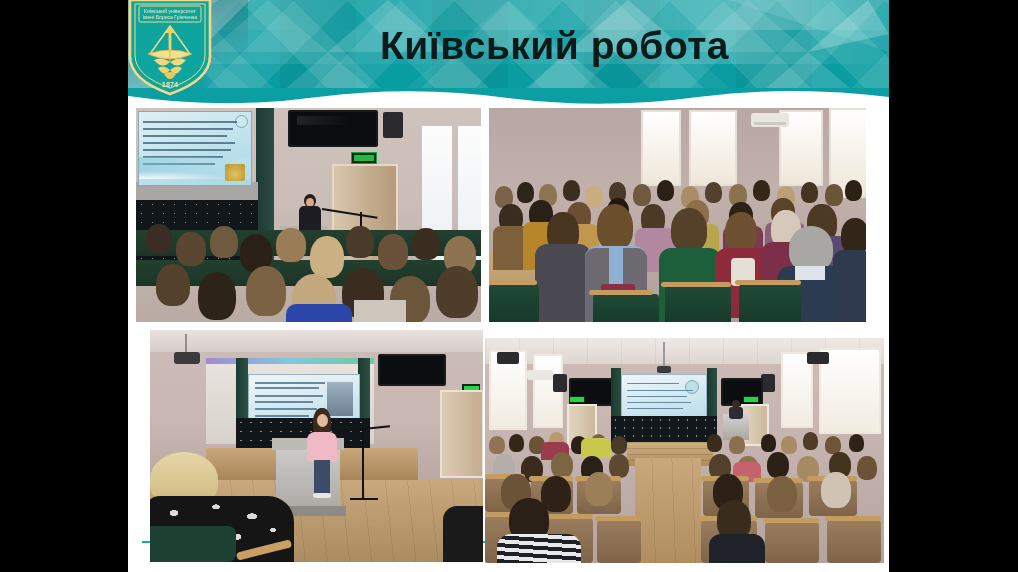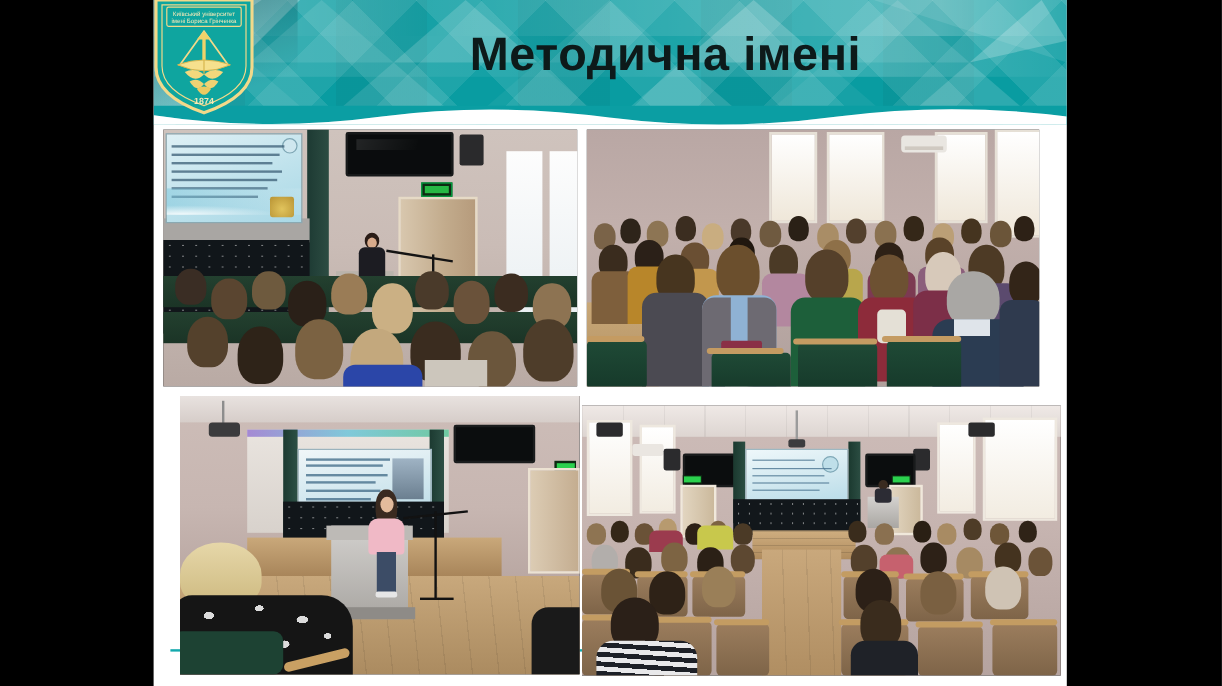--- a/index.html
+++ b/index.html
@@ -255,21 +255,21 @@
           <path d="M30 62 Q38 58 46 64 Q38 72 30 62 Z" fill="#f3d87c"></path>
           <path d="M62 62 Q54 58 46 64 Q54 72 62 62 Z" fill="#f3d87c"></path>
           <path d="M34 70 Q40 66 46 72 Q40 80 34 70 Z" fill="#efd273"></path>
           <path d="M58 70 Q52 66 46 72 Q52 80 58 70 Z" fill="#efd273"></path>
           <path d="M40 76 Q46 72 52 76 Q46 86 40 76 Z" fill="#ecca62"></path>
           <text x="46" y="89" text-anchor="middle" font-family="'Liberation Sans',sans-serif" font-size="7.4" font-weight="bold" fill="#f7eab8">1874</text>
         </svg>
       </div>
 
       <div id="title">
-        <span>Методична імені</span>
+        <span>Київський робота</span>
       </div>
     </div>
 
     <div id="bottom-rule"></div>
 
     <div class="photo" id="p1">
       <span class="hidden-acc">Lecture hall with speaker at lectern and projection screen, audience seated in green chairs</span>
       <div class="inner">
         <div class="wall"></div>
         <div class="win a"></div>

